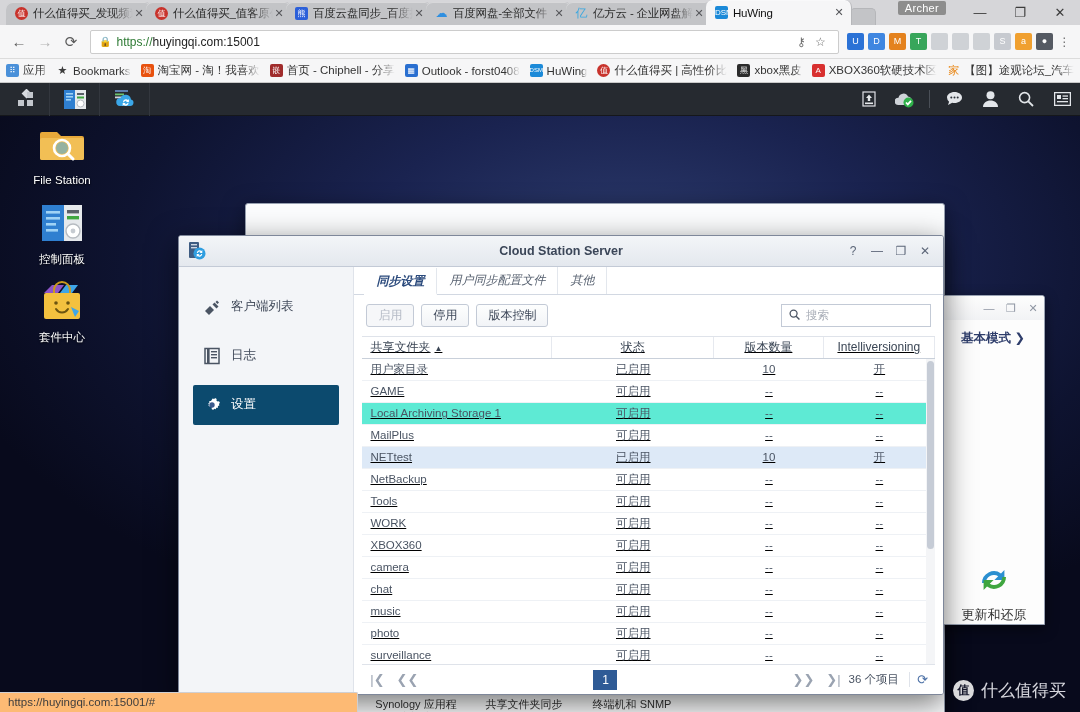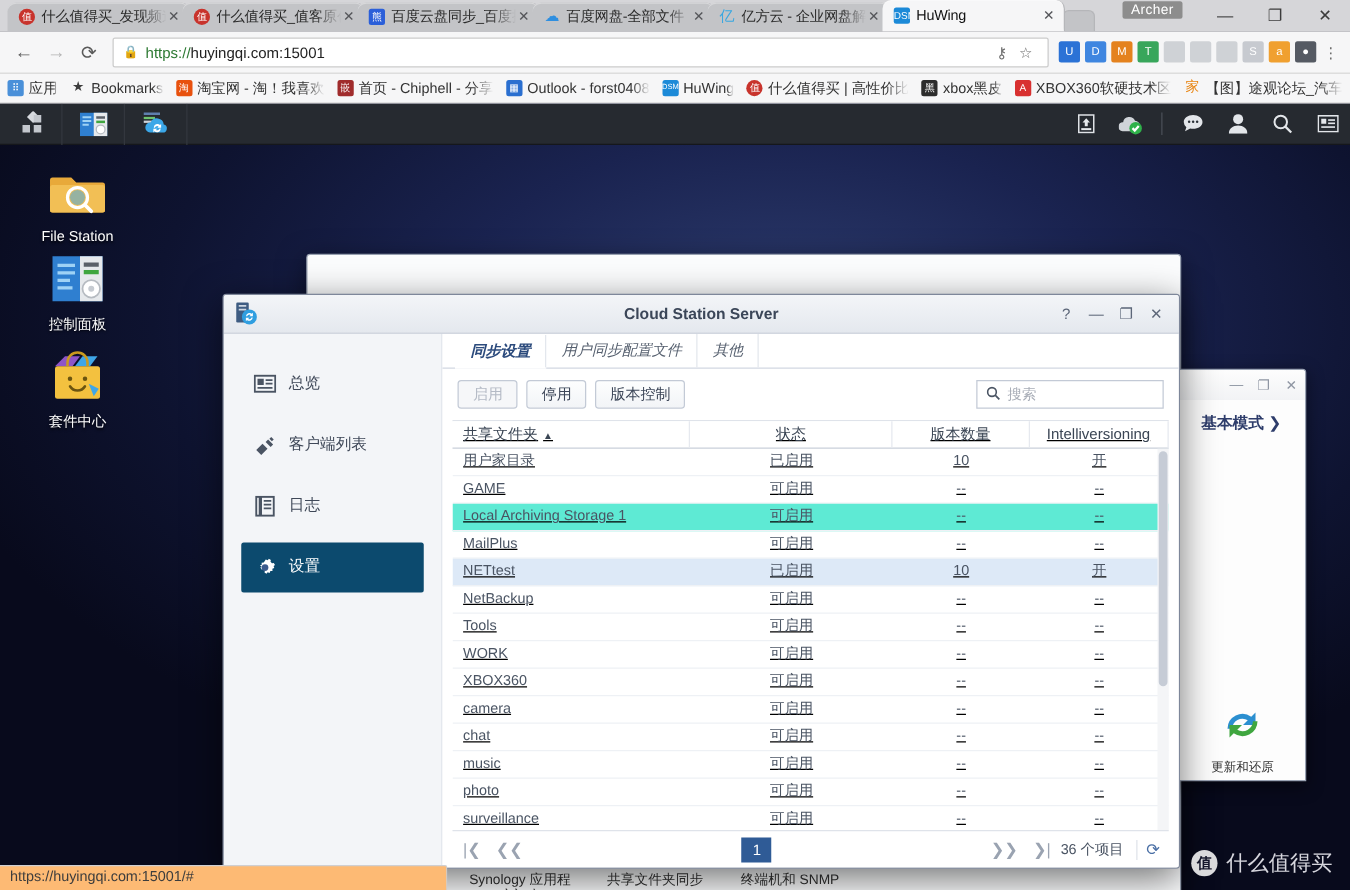--- a/index.html
+++ b/index.html
@@ -119,21 +119,21 @@
   .rwin {
     position: absolute; left: 941px; top: 212px; width: 104px; height: 330px;
     background: #fdfdfd; border: 1px solid #9aa3b4; border-radius: 3px 3px 0 0;
     box-shadow: 0 4px 14px rgba(0,0,0,.45); overflow: hidden;
   }
   .rwin-bar { height: 24px; display: flex; align-items: center; justify-content: flex-end;
               background: linear-gradient(#fdfdfd,#f2f3f5); }
   .rwin-bar span { width: 22px; text-align: center; font-size: 11px; color: #8f96a3; }
   .rwin-mode { text-align: center; font-size: 12.5px; color: #2e3d6b; font-weight: bold; padding: 10px 0; }
   .rwin-app { position: absolute; left: 0; top: 265px; width: 104px; text-align: center; }
-  .rwin-app .lbl { font-size: 10px; color: #333; margin-top: 3px; }
+  .rwin-app .lbl { font-size: 13px; color: #333; margin-top: 3px; }
 
   
   .cpwin {
     position: absolute; left: 245px; top: 120px; width: 700px; height: 553px;
     background: #fbfcfd; border: 1px solid #97a0b0; border-radius: 3px;
     box-shadow: 0 6px 22px rgba(0,0,0,.5); overflow: hidden;
   }
   .cp-apps { position: absolute; left: 20px; bottom: 30px; display: flex; gap: 24px; }
   .cp-app { width: 84px; text-align: center; font-size: 11px; color: #333; line-height: 1.25; }
   .cp-app .ai { width: 34px; height: 30px; margin: 0 auto 4px; }
@@ -431,21 +431,21 @@
               <rect x=".6" y=".6" width="15.8" height="12.8" fill="none" stroke="#e3e6ea" stroke-width="1.3"></rect>
               <rect x="3" y="3" width="4" height="4" fill="#e3e6ea"></rect>
               <rect x="8.5" y="3.4" width="5.5" height="1.3" fill="#e3e6ea"></rect>
               <rect x="8.5" y="6" width="5.5" height="1.3" fill="#e3e6ea"></rect>
               <rect x="3" y="9" width="11" height="1.3" fill="#e3e6ea"></rect>
             </svg>
         </div>
       </div>
     </div>
 
-    <div class="deskicon" style="left:12px;top:48px;">
+    <div class="deskicon" style="left:12px;top:38px;">
       <div class="gi">
         <svg width="48" height="48" viewBox="0 0 48 48">
           <path d="M4 11h15l4 4h21a2 2 0 0 1 2 2v20a2 2 0 0 1-2 2H4a2 2 0 0 1-2-2V13a2 2 0 0 1 2-2z" fill="#e8a93a"></path>
           <path d="M4 17h40a2 2 0 0 1 2 2v18a2 2 0 0 1-2 2H4a2 2 0 0 1-2-2V19a2 2 0 0 1 2-2z" fill="#f2bf55"></path>
           <circle cx="24" cy="27" r="8" fill="none" stroke="#fff" stroke-width="2.6"></circle>
           <circle cx="24" cy="27" r="6" fill="#4aa8e0" opacity=".55"></circle>
           <path d="M30 33l5 5" stroke="#fff" stroke-width="3" stroke-linecap="round"></path>
         </svg>
       </div>
       <div>File Station</div>
@@ -562,30 +562,20 @@
           <span>❐</span>
           <span>✕</span>
         </div>
       </div>
 
       <div class="css-body">
 
         <div class="css-side">
           <div class="side-item">
             <svg class="si" viewBox="0 0 18 18">
-              <rect x=".8" y="2.6" width="16.4" height="12.8" fill="none" stroke="#4a5463" stroke-width="1.5"></rect>
-              <rect x="3" y="5" width="5" height="5" fill="#4a5463"></rect>
-              <rect x="9.5" y="5.4" width="5.5" height="1.4" fill="#4a5463"></rect>
-              <rect x="9.5" y="8.2" width="5.5" height="1.4" fill="#4a5463"></rect>
-              <rect x="3" y="11.6" width="12" height="1.4" fill="#4a5463"></rect>
-            </svg>
-            <span>总览</span>
-          </div>
-          <div class="side-item">
-            <svg class="si" viewBox="0 0 18 18">
               <path d="M2 13l5-5 4 4-5 5z" fill="#4a5463"></path>
               <path d="M9.5 6.5l2-2 4 4-2 2z" fill="#4a5463"></path>
               <path d="M14 2.5l2 2-1.5 1.5-2-2z" fill="#4a5463"></path>
             </svg>
             <span>客户端列表</span>
           </div>
           <div class="side-item">
             <svg class="si" viewBox="0 0 18 18">
               <rect x="2" y="1.5" width="14" height="15" fill="none" stroke="#4a5463" stroke-width="1.5"></rect>
               <rect x="4" y="1.5" width="2.6" height="15" fill="#4a5463"></rect>

